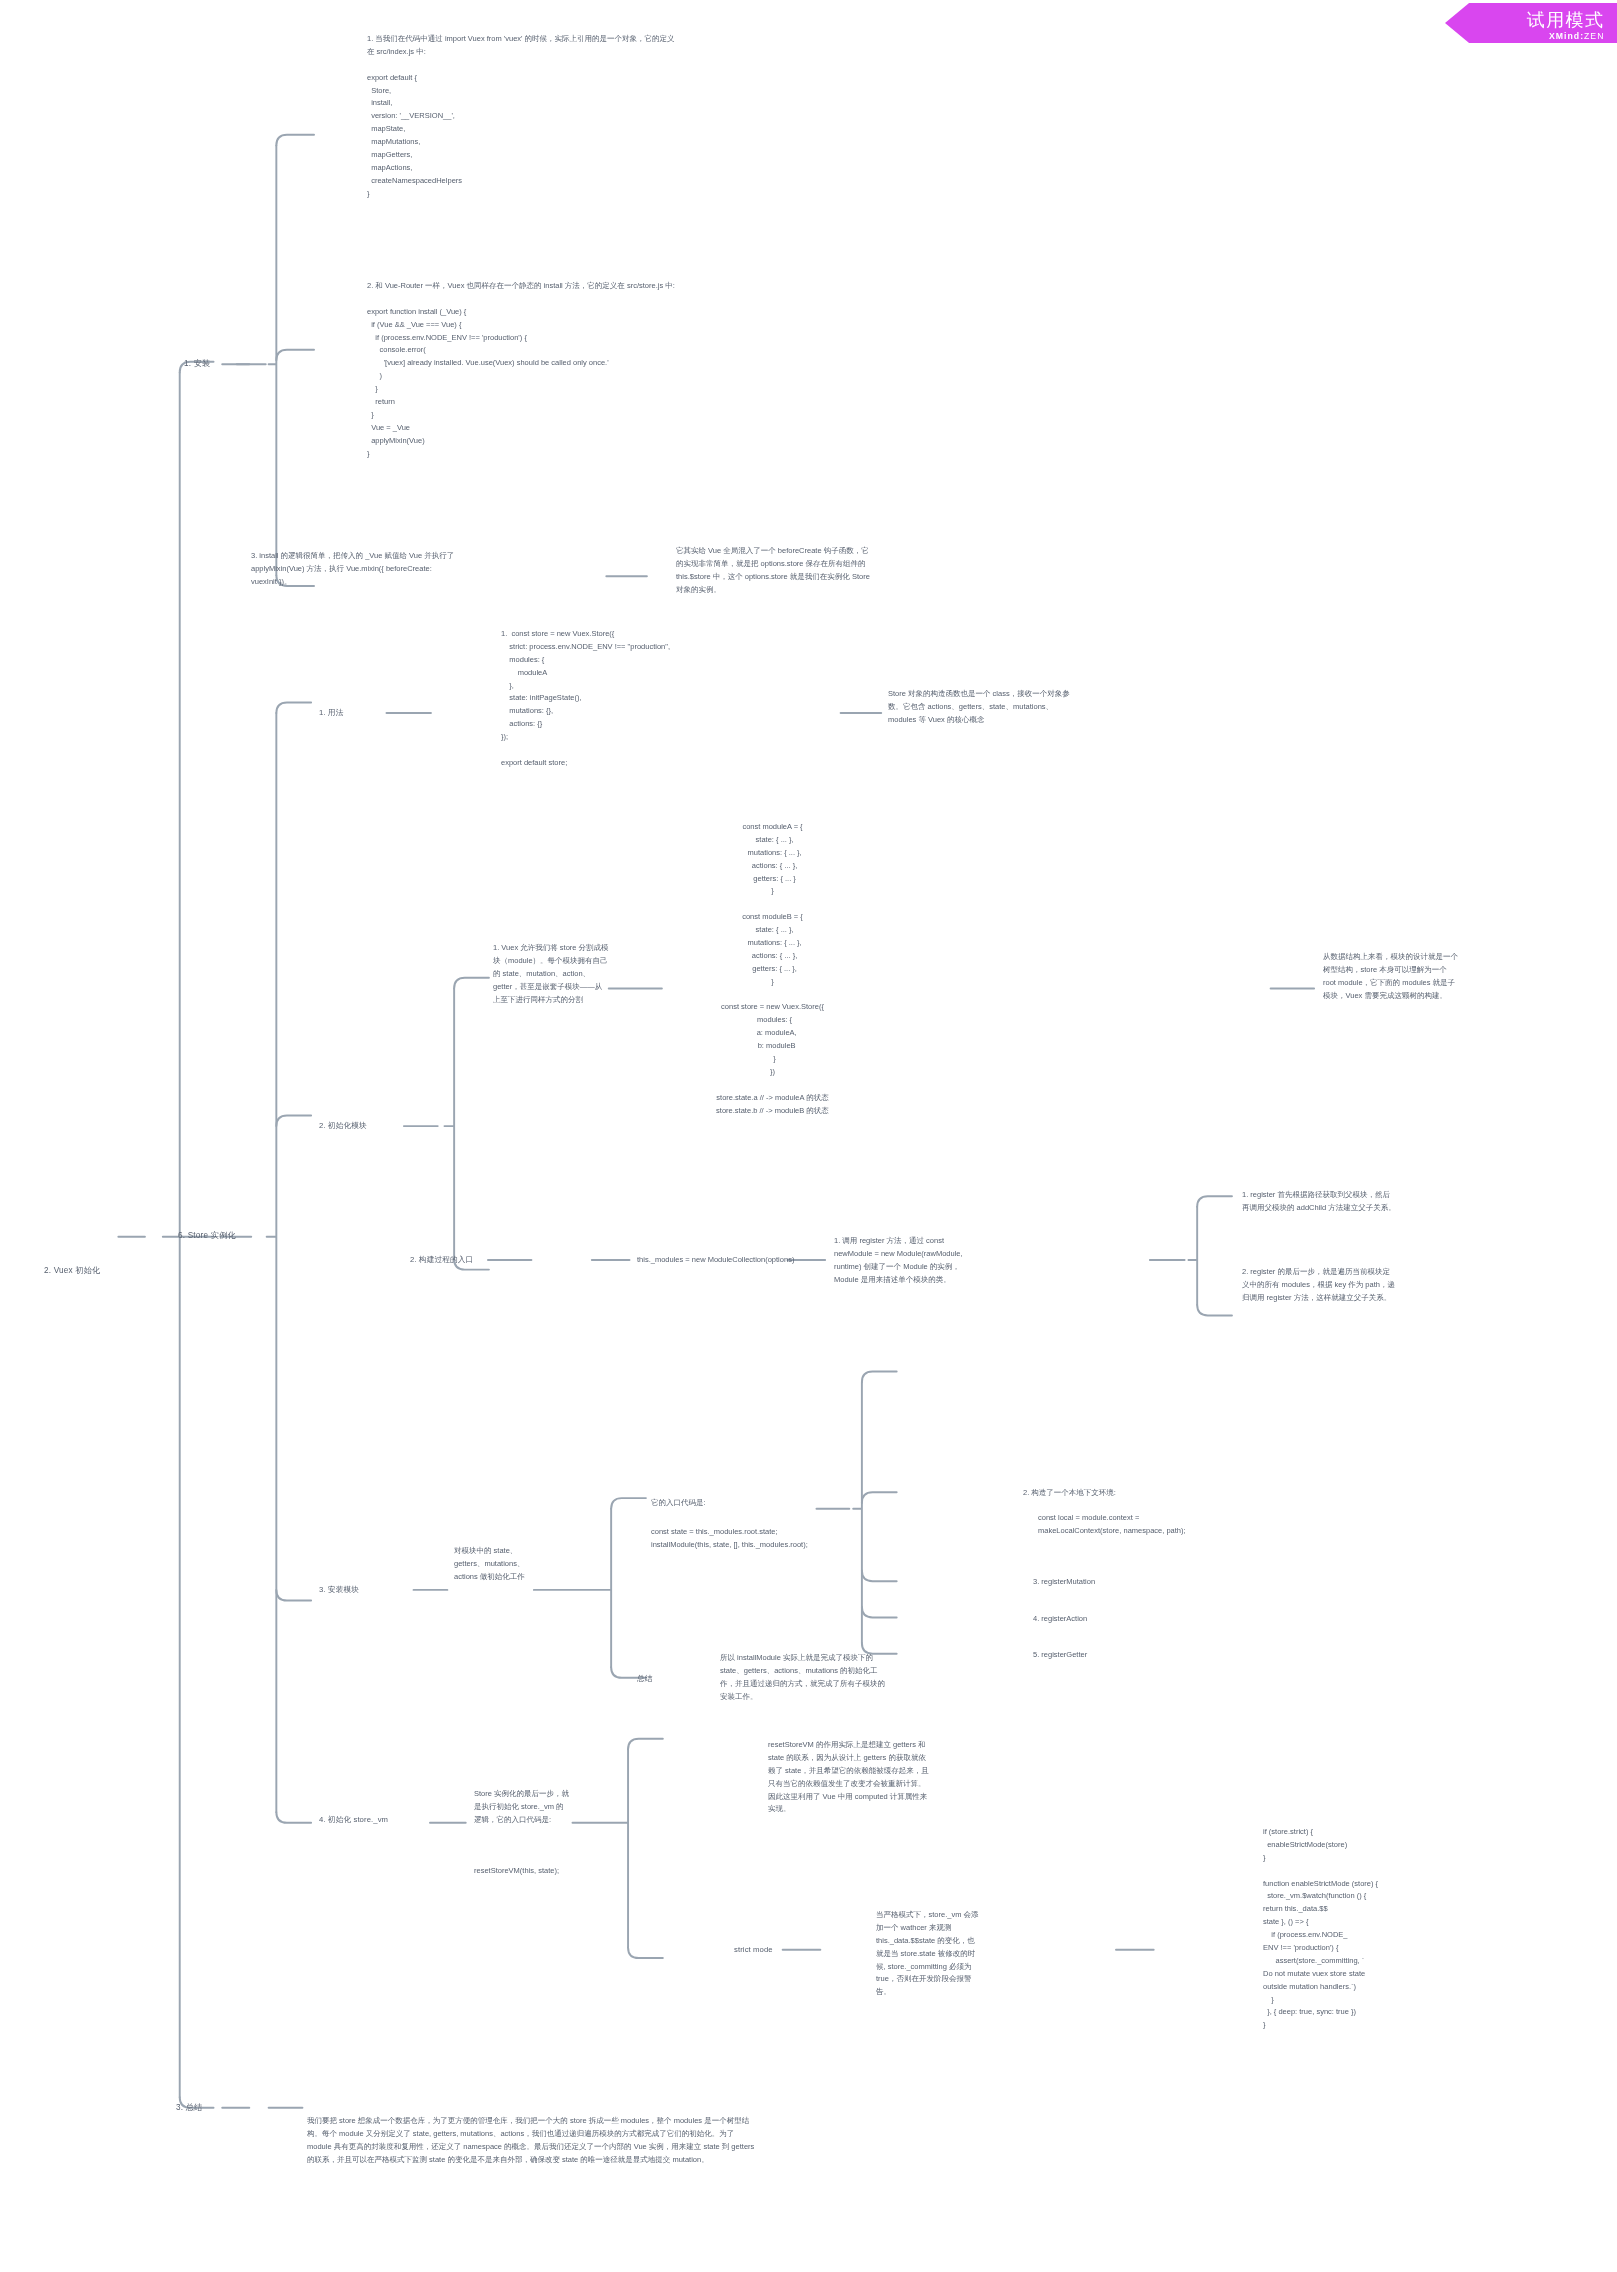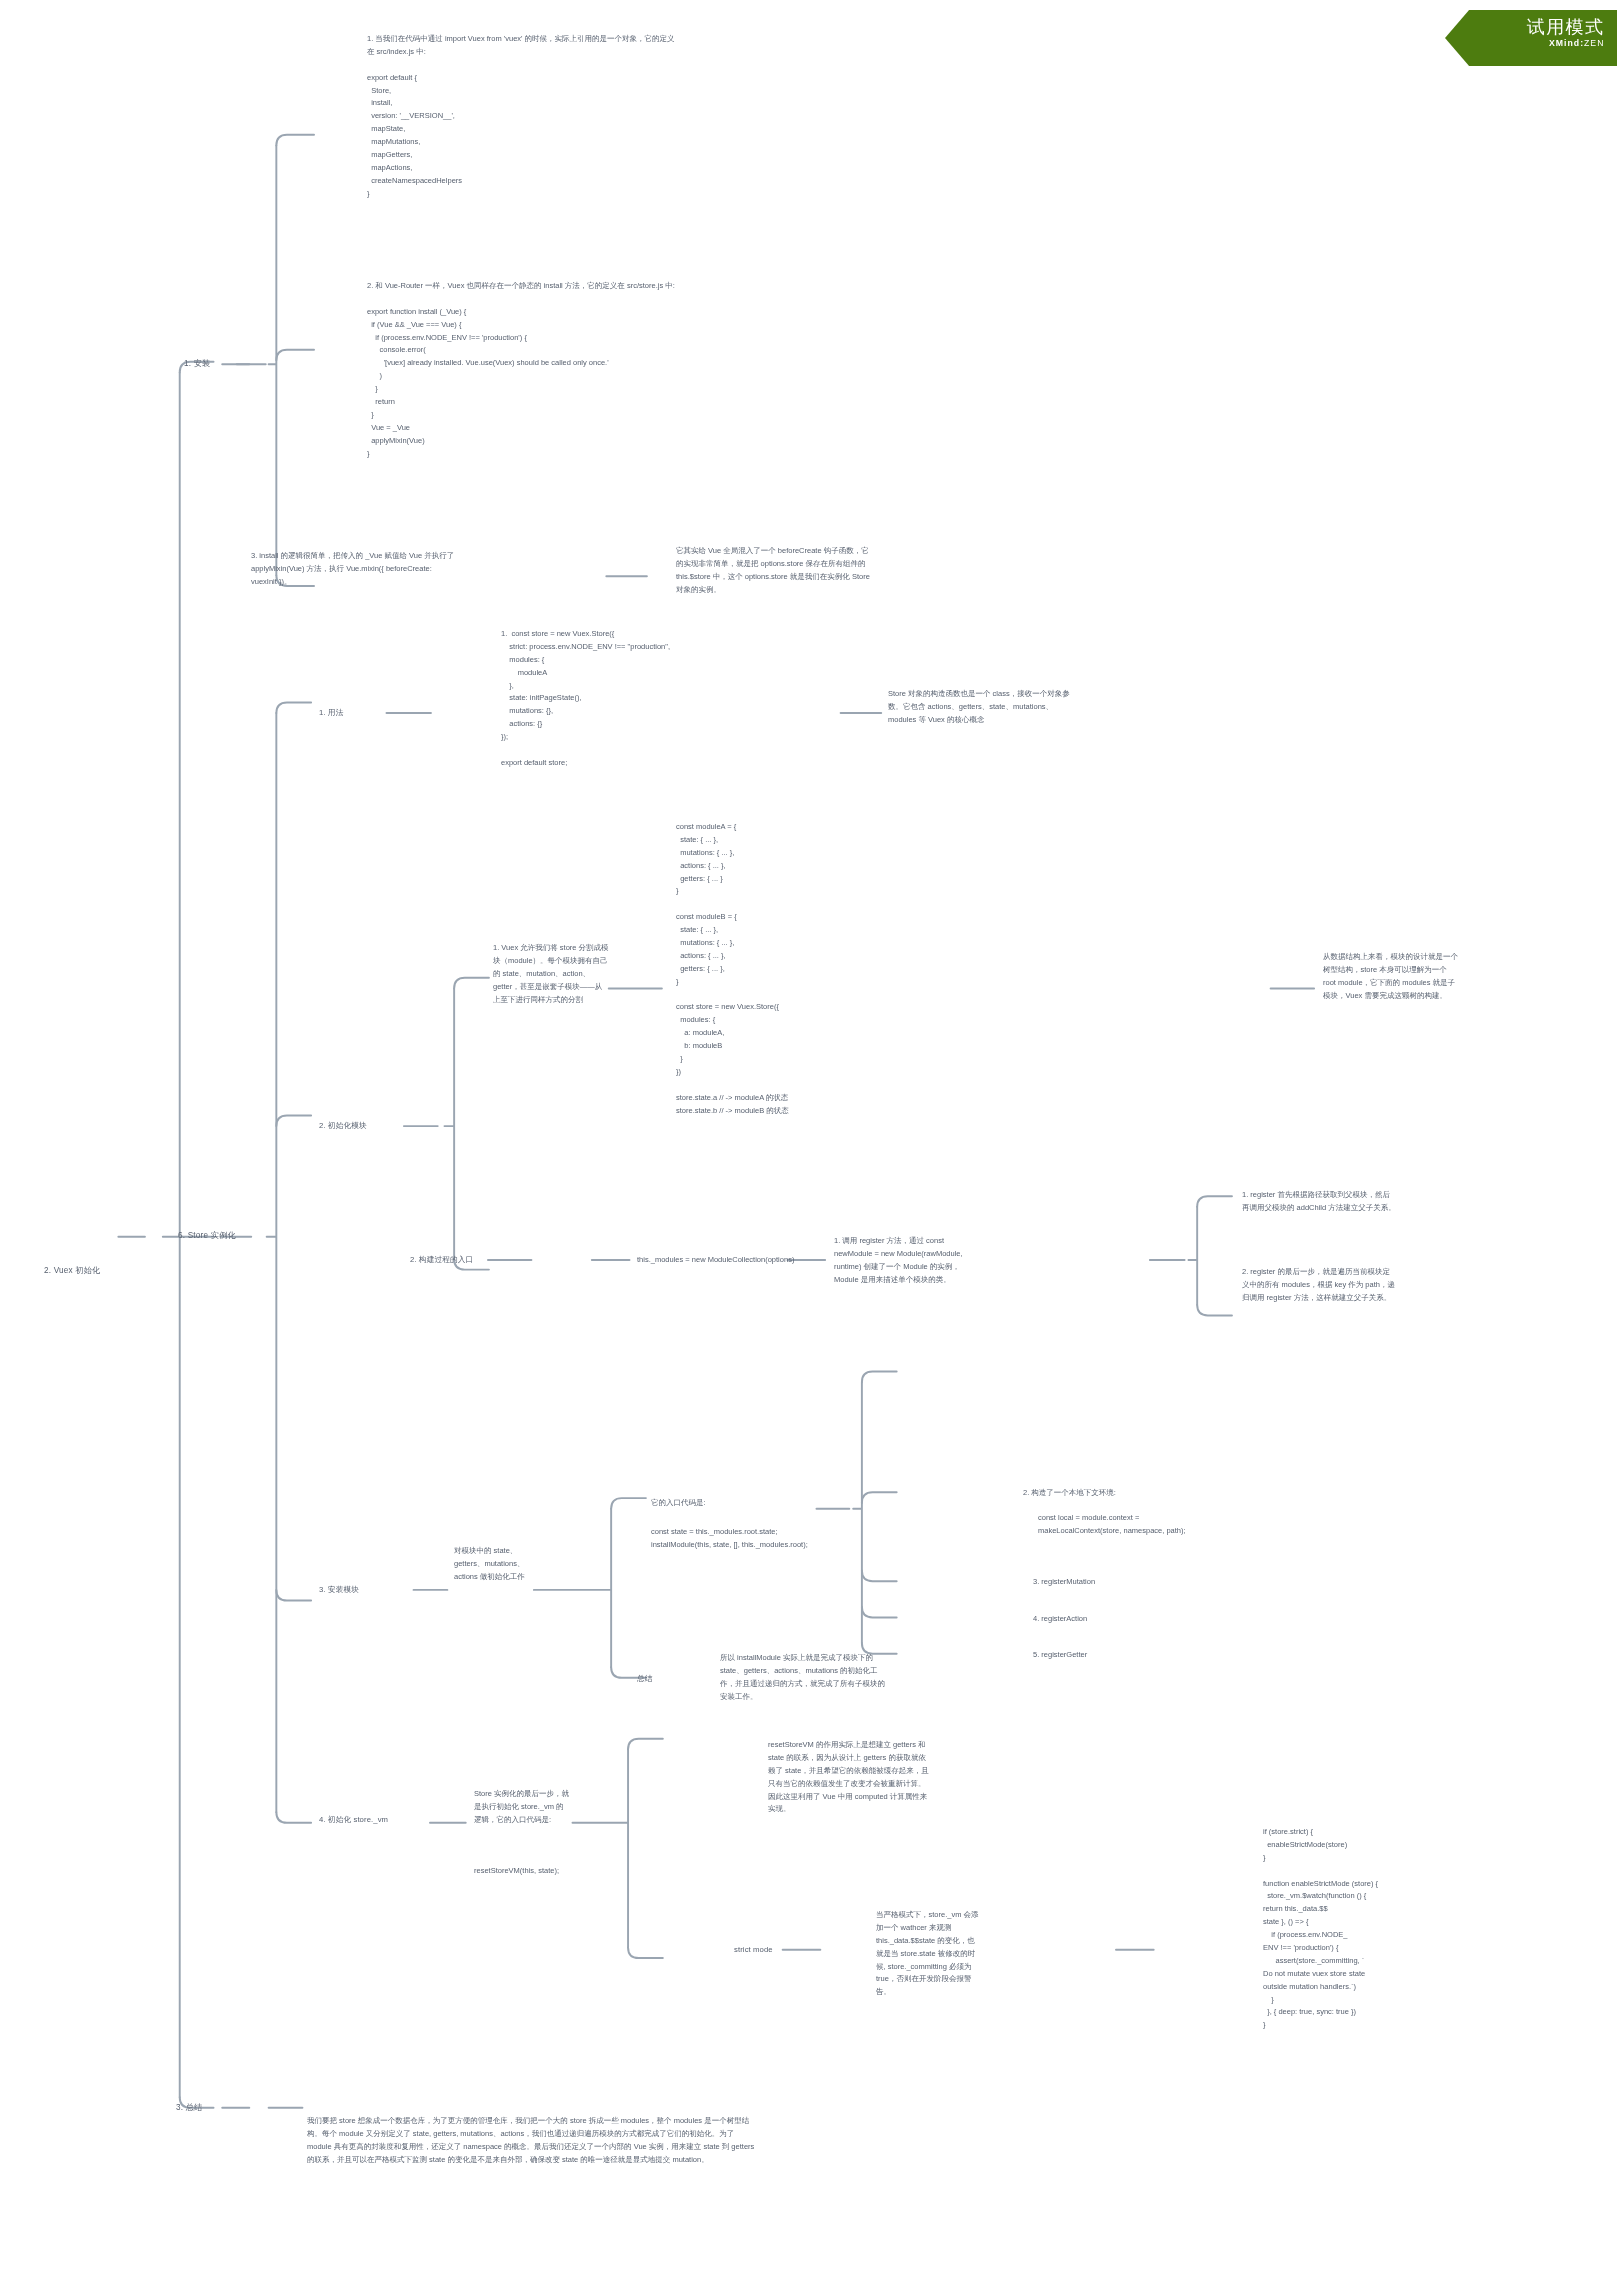--- a/index.html
+++ b/index.html
@@ -29,23 +29,23 @@
   }
   .t-root     { font-size: 8.2px; letter-spacing: 0.2px; }
   .t-branch   { font-size: 8.2px; letter-spacing: 0.2px; }
   .t-sub      { font-size: 7.7px; letter-spacing: 0.1px; }
   .t-body     { font-size: 7.5px; line-height: 1.72; }
   .t-code     { font-size: 7.5px; line-height: 1.72; }
 
   
   #trial-badge {
     position: absolute;
-    top: 10px; right: 0;
-    width: 172px; height: 56px;
-    background: #4d7c0f;
+    top: 3px; right: 0;
+    width: 172px; height: 40px;
+    background: #d946ef;
     color: #ffffff;
     border-radius: 2.9px 0 0 2.9px;
     clip-path: polygon(14% 0, 100% 0, 100% 100%, 14% 100%, 0 50%);
     padding: 6.8px 12.6px 0 0;
     text-align: right;
   }
   #trial-badge .badge-main {
     font-size: 18px;
     letter-spacing: 1.4px;
     line-height: 1.15;
@@ -203,21 +203,21 @@
 });
 
 export default store;</div>
 
   <div class="node t-body" style="left:888px; top:688px; width:193px;">Store 对象的构造函数也是一个 class，接收一个对象参数。它包含 actions、getters、state、mutations、modules 等 Vuex 的核心概念</div>
 
   <div class="node t-sub" style="left:319px; top:1120px;">2. 初始化模块</div>
 
   <div class="node t-body" style="left:493px; top:942px; width:116px;">1. Vuex 允许我们将 store 分割成模块（module）。每个模块拥有自己的 state、mutation、action、getter，甚至是嵌套子模块——从上至下进行同样方式的分割</div>
 
-  <div class="node t-code" style="left:676px; top:821px; width:193px;">const moduleA = {
+  <div class="node t-code" style="left:676px; top:821px; width:193px;text-align:center;">const moduleA = {
   state: { ... },
   mutations: { ... },
   actions: { ... },
   getters: { ... }
 }
 
 const moduleB = {
   state: { ... },
   mutations: { ... },
   actions: { ... },

